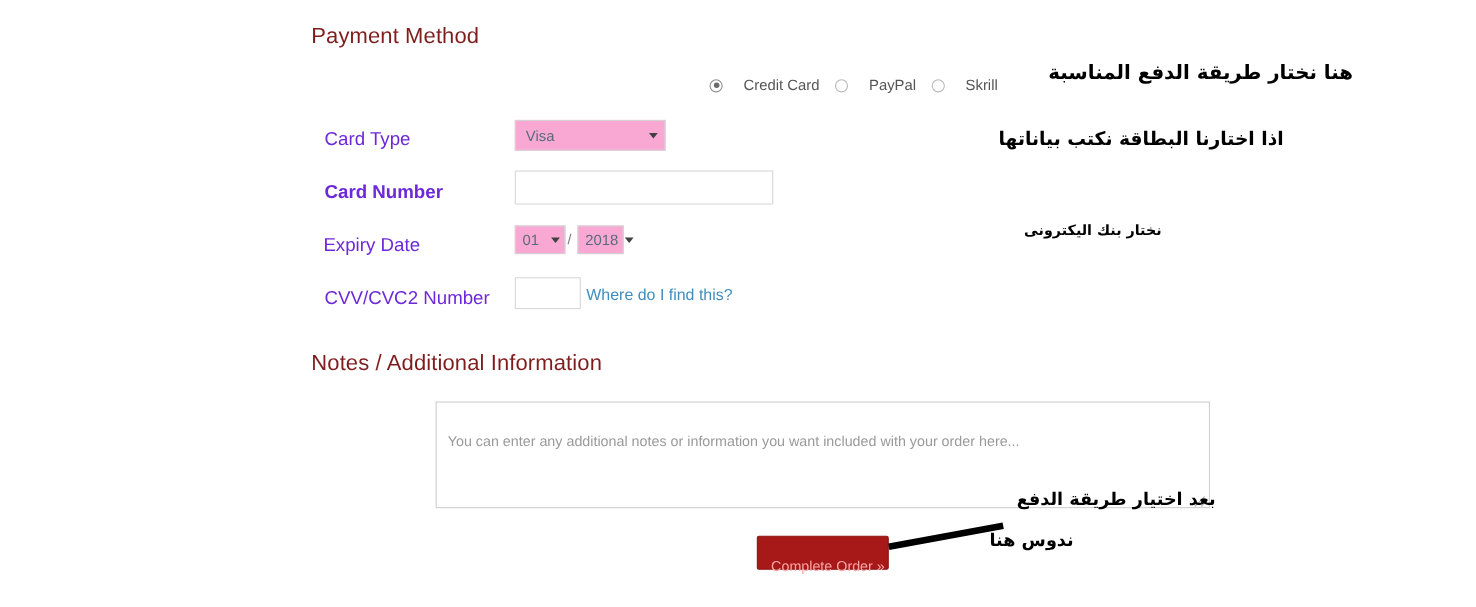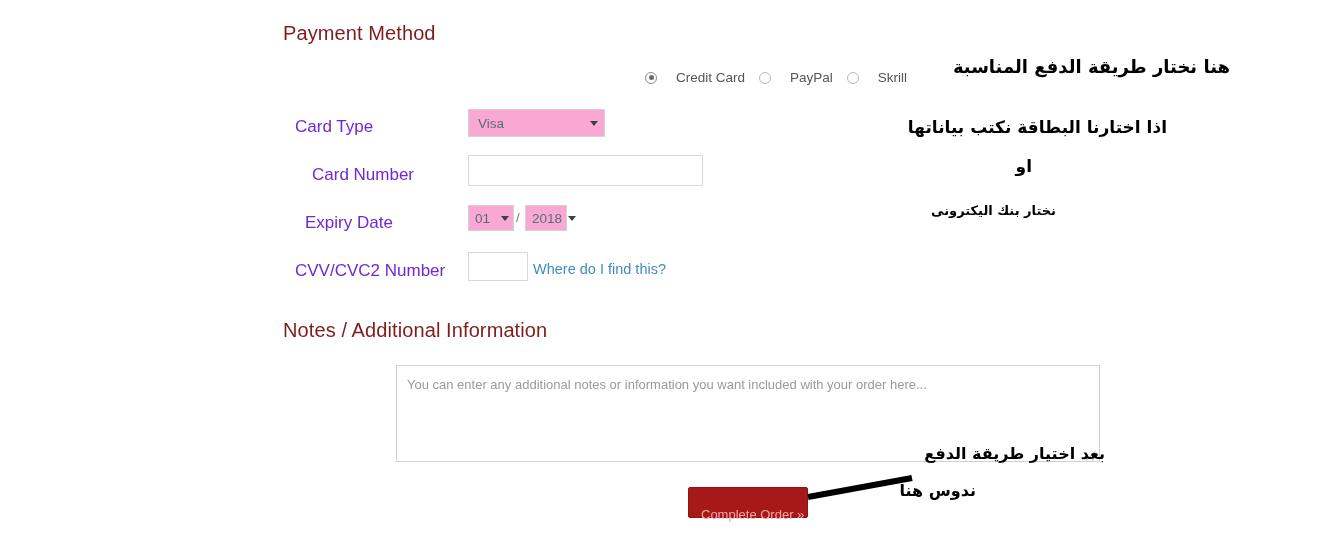--- a/index.html
+++ b/index.html
@@ -72,22 +72,22 @@
   .radio-label { line-height: 1; }
 
   
   .field-label {
     position: absolute;
     font-size: 17px;
     color: #6d28d9;
     white-space: nowrap;
   }
   #label-card-type   { left: 295px; top: 117px; }
-  #label-card-number { left: 312px; top: 165px; }
-  #label-expiry      { left: 305px; top: 213px; }
+  #label-card-number { left: 295px; top: 165px; font-weight: bold; }
+  #label-expiry      { left: 294px; top: 213px; }
   #label-cvv         { left: 295px; top: 261px; }
 
   .ctl { position: absolute; box-sizing: border-box; }
 
   .select-box {
     border: 1px solid #d3d3d3;
     background: #f9a8d4;
     font-family: "Liberation Sans", sans-serif;
     font-size: 13.5px;
     color: #5b6b7a;
@@ -142,21 +142,21 @@
   #notes-textarea {
     position: absolute;
     left: 396px; top: 365px;
     width: 704px; height: 97px;
     box-sizing: border-box;
     border: 1px solid #cfcfcf;
     background: #fff;
     font-family: "Liberation Sans", sans-serif;
     font-size: 13px;
     color: #444;
-    padding: 10px 10px;
+    padding: 26px 10px;
     resize: none;
     outline: none;
     line-height: 1.4;
   }
   #notes-textarea::placeholder { color: #9a9a9a; }
   
   #notes-grip {
     position: absolute;
     left: 1087px; top: 449px;
     width: 12px; height: 12px;
@@ -266,21 +266,20 @@
 
   <div class="section-heading" id="heading-notes">Notes / Additional Information</div>
 
   <textarea id="notes-textarea" placeholder="You can enter any additional notes or information you want included with your order here..." style=""></textarea>
   <div id="notes-grip"></div>
 
   <button id="btn-complete-order">Complete Order »</button>
 
   <div class="anno" id="anno-1">هنا نختار طريقة الدفع المناسبة</div>
   <div class="anno" id="anno-2">اذا اختارنا البطاقة نكتب بياناتها</div>
-  <div class="anno" id="anno-3">او</div>
   <div class="anno" id="anno-4">نختار بنك اليكترونى</div>
   <div class="anno" id="anno-5">بعد اختيار طريقة الدفع</div>
   <div class="anno" id="anno-6">ندوس هنا</div>
 
   <svg id="pointer-line" width="120" height="46" viewBox="0 0 120 46">
     <line x1="8" y1="29" x2="112" y2="10" stroke="#000000" stroke-width="6" stroke-linecap="butt"></line>
   </svg>
 
 </div>
 

